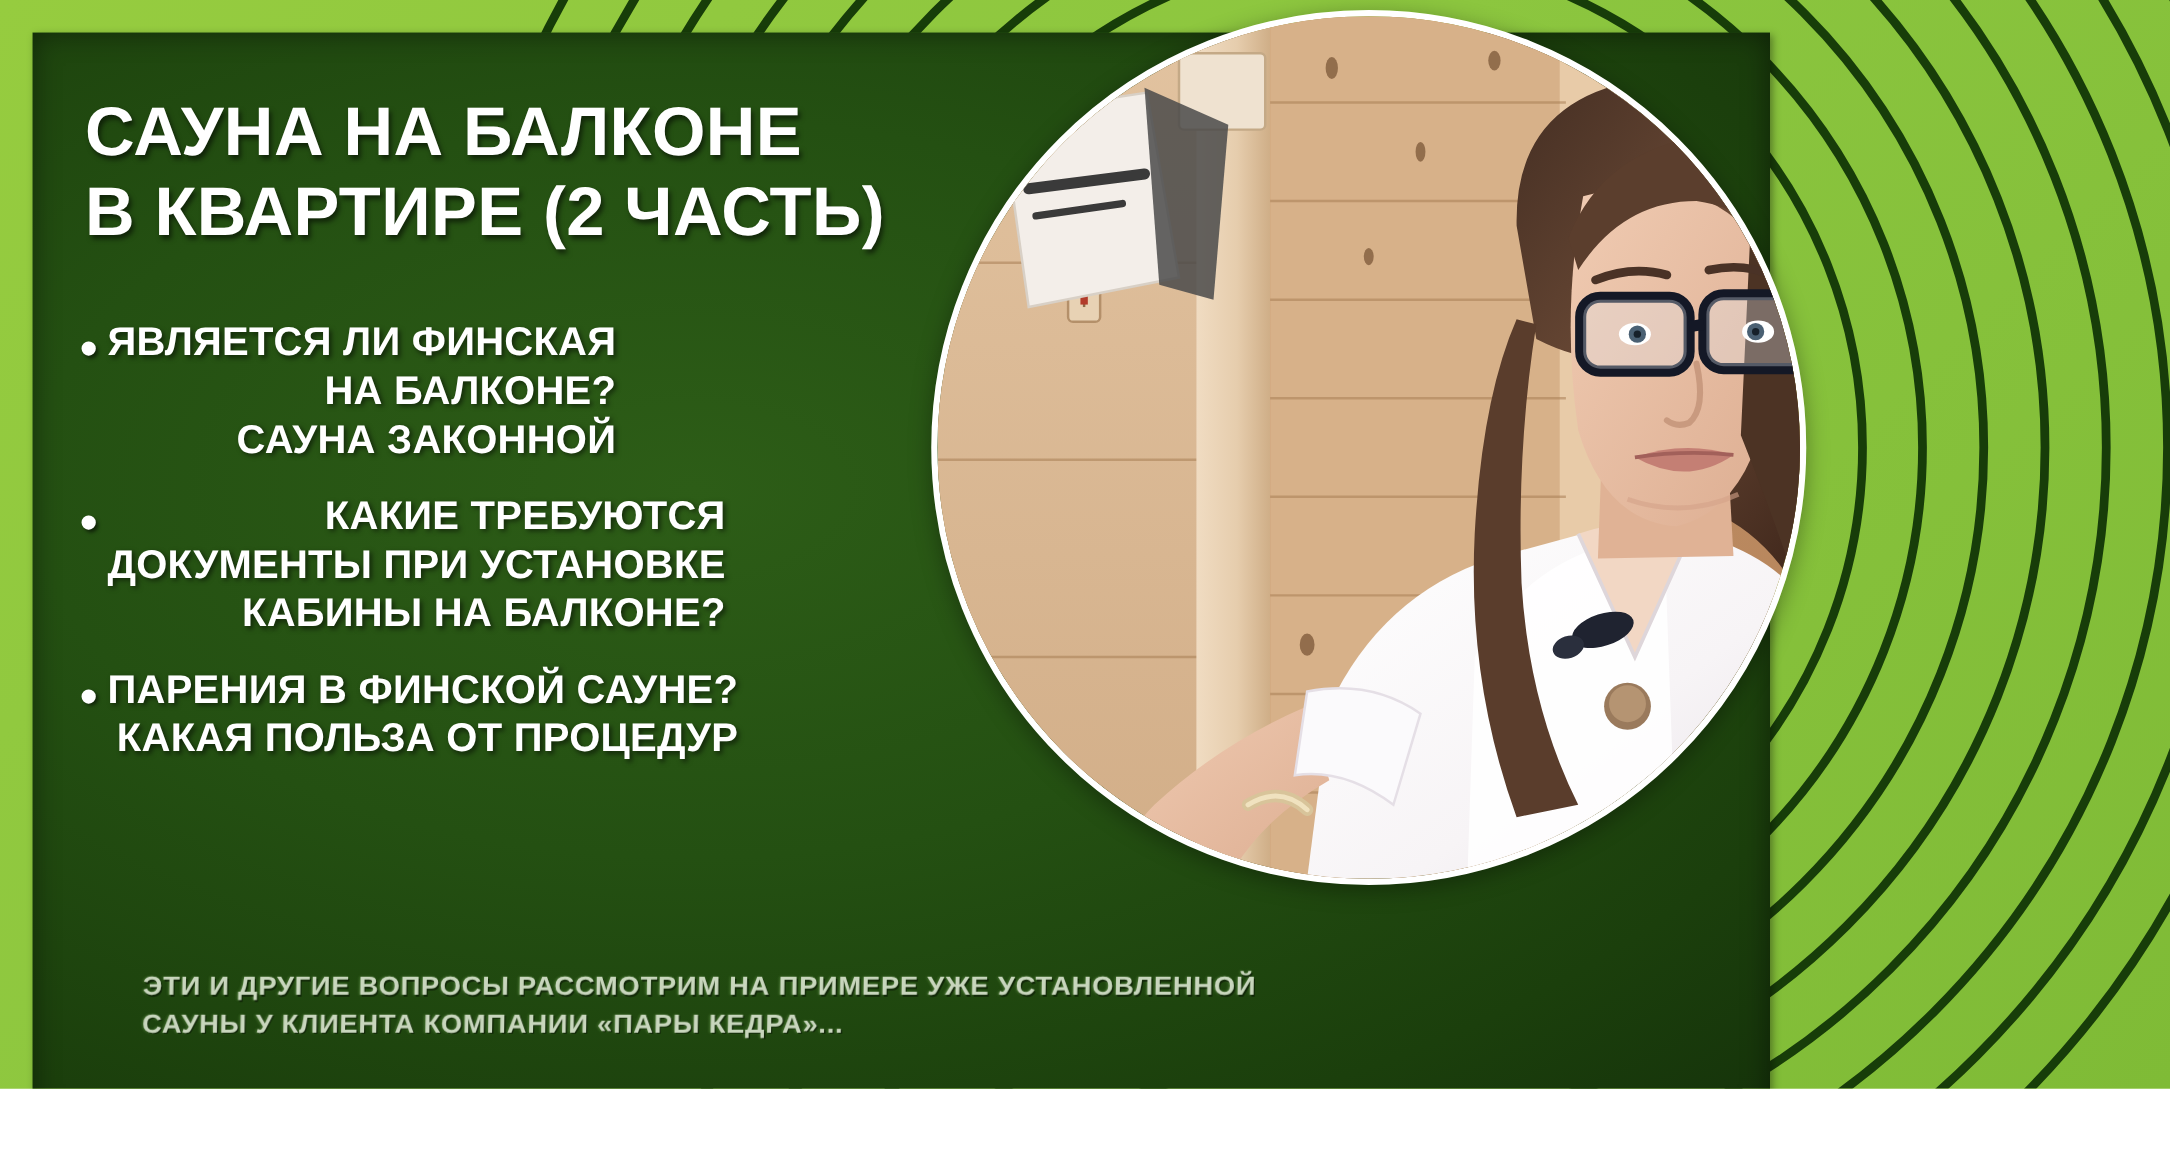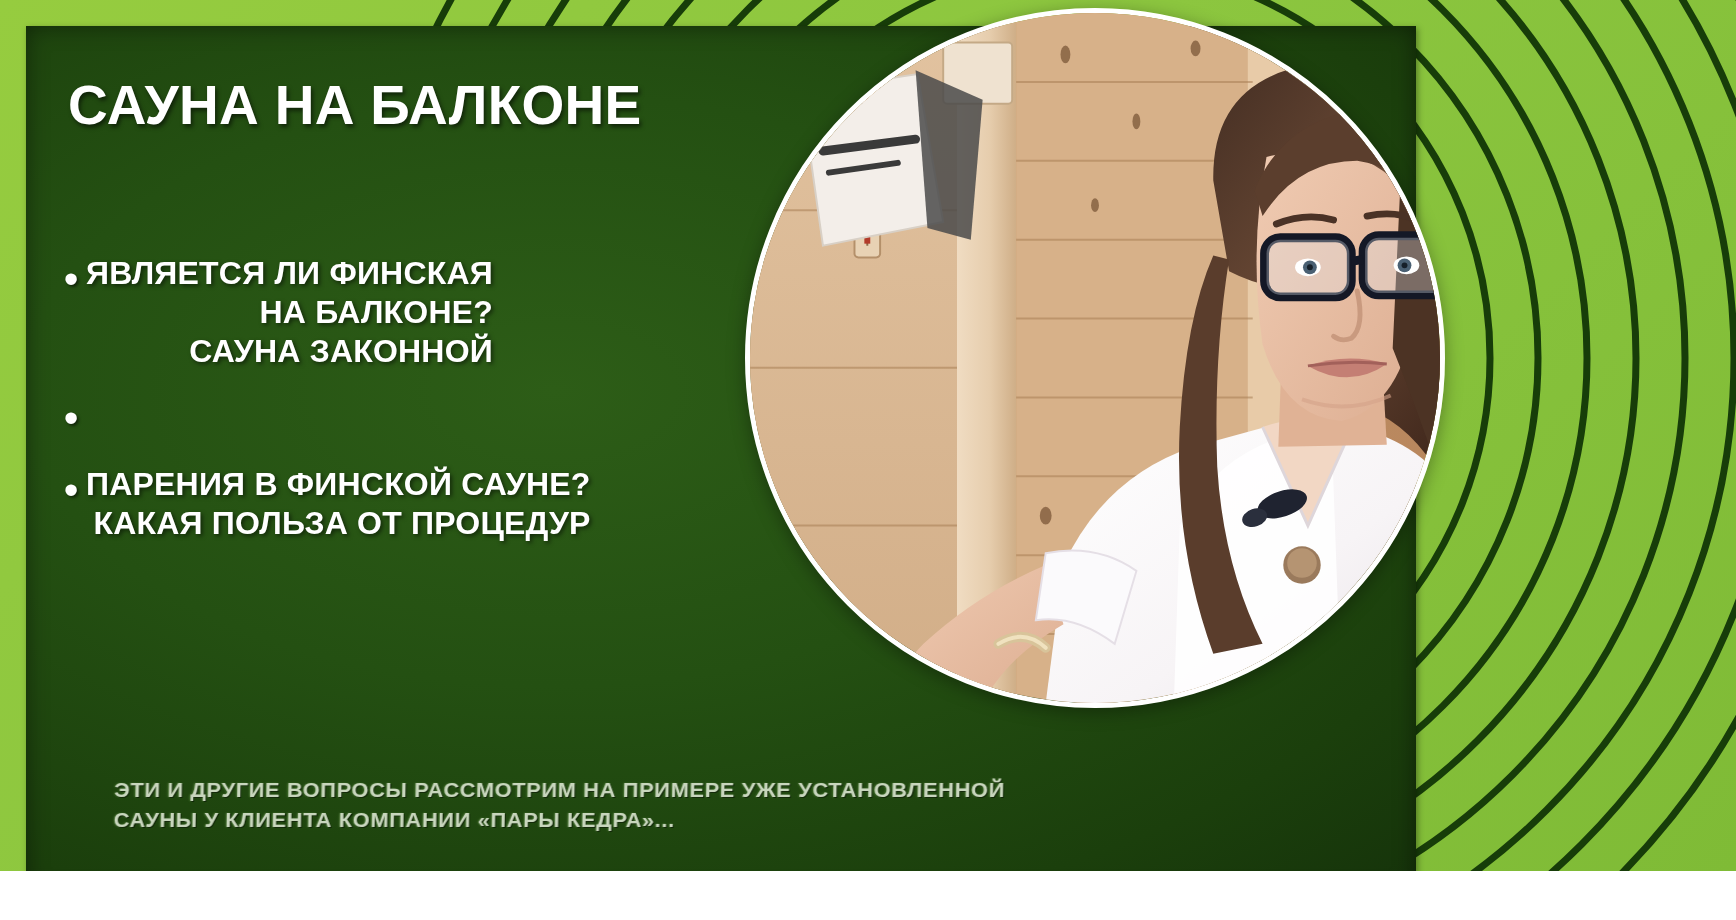--- a/index.html
+++ b/index.html
@@ -147,35 +147,41 @@
         <circle cx="1095" cy="358" r="688"></circle>
         <circle cx="1095" cy="358" r="737"></circle>
       </g>
     </svg>
   </div>
 
   <div class="panel">
 
     <div class="headline">
       <span class="hl-line">САУНА НА БАЛКОНЕ</span>
+      <span class="hl-line">В КВАРТИРЕ (2 ЧАСТЬ)</span>
     </div>
 
     <div class="bullets">
 
       <div class="bullet-item">
         <div class="bullet-dot">•</div>
         <div class="bullet-text">
           <span>ЯВЛЯЕТСЯ ЛИ ФИНСКАЯ</span>
           <span>НА БАЛКОНЕ?</span>
           <span>САУНА ЗАКОННОЙ</span>
         </div>
       </div>
 
       <div class="bullet-item">
         <div class="bullet-dot">•</div>
+        <div class="bullet-text">
+          <span>КАКИЕ ТРЕБУЮТСЯ</span>
+          <span>ДОКУМЕНТЫ ПРИ УСТАНОВКЕ</span>
+          <span>КАБИНЫ НА БАЛКОНЕ?</span>
+        </div>
       </div>
 
       <div class="bullet-item">
         <div class="bullet-dot">•</div>
         <div class="bullet-text">
           <span>ПАРЕНИЯ В ФИНСКОЙ САУНЕ?</span>
           <span>КАКАЯ ПОЛЬЗА ОТ ПРОЦЕДУР</span>
         </div>
       </div>
 

